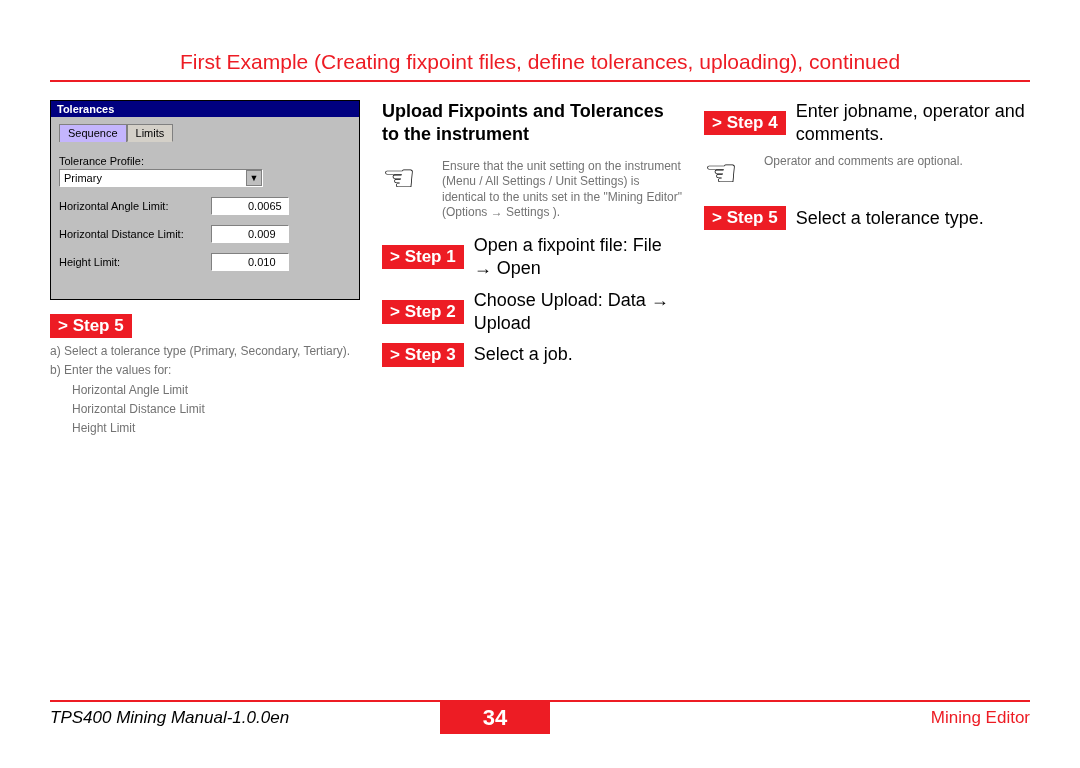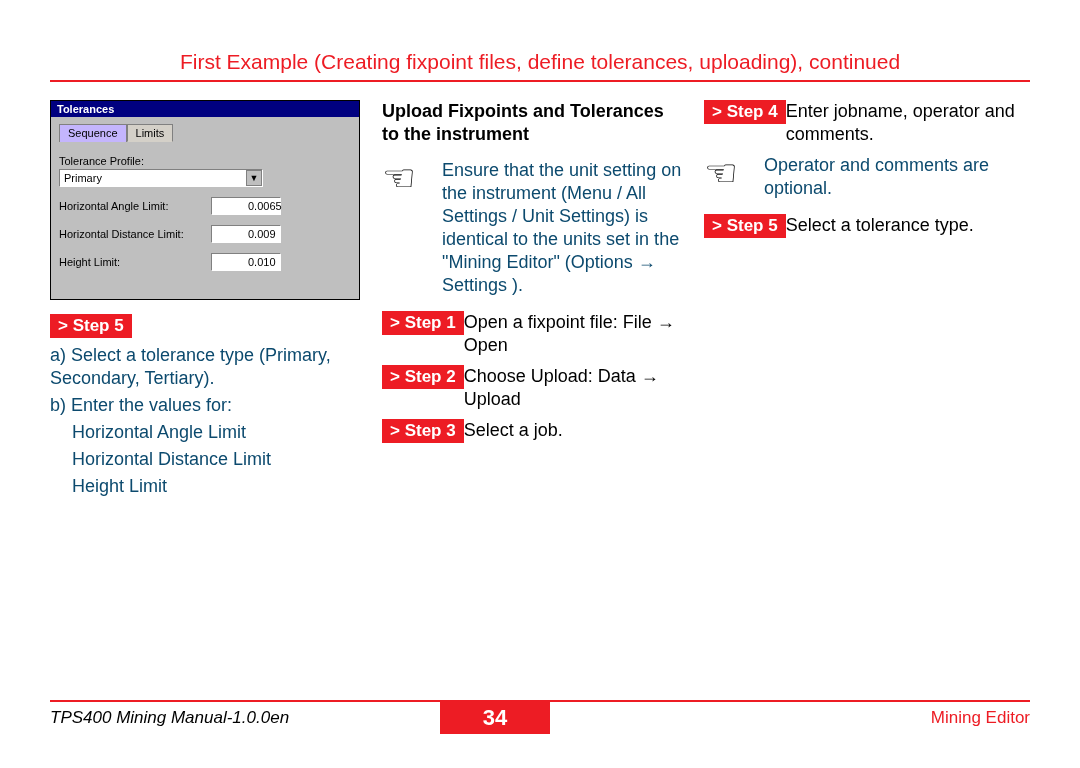--- a/index.html
+++ b/index.html
@@ -99,38 +99,38 @@
   }
   .combo-arrow {
     width: 16px;
     background: #bfbfbf;
     border: 1px solid #808080;
     text-align: center;
     font-size: 9px;
     line-height: 14px;
     margin: -1px -4px -1px 0;
   }
-  .num-input { width: 70px; padding-left: 36px; }
+  .num-input { width: 78px; padding-left: 36px; }
   .inline-row { display: flex; align-items: center; gap: 12px; }
   .inline-row .field-label { flex: 0 0 140px; margin-bottom: 0; }
 
   
   .step-badge {
     background: #ed1c24;
     color: #fff;
     font-weight: bold;
     display: inline-block;
     padding: 2px 8px;
     font-size: 17px;
     margin-bottom: 6px;
   }
   .body-text {
-    font-size: 18px;
+    font-size: 12px;
     line-height: 1.28;
-    color: #0c4a6e;
+    color: #737373;
   }
   .body-text p { margin-bottom: 4px; }
   .indent { padding-left: 22px; }
 
   .section-heading {
     font-weight: bold;
     font-size: 18px;
     margin-bottom: 14px;
     line-height: 1.25;
   }
@@ -145,21 +145,22 @@
     display: flex;
     align-items: flex-start;
     gap: 14px;
     margin-bottom: 14px;
   }
   .icon-row .hand-col { flex: 0 0 46px; }
   .icon-row .text-col { flex: 1; }
 
   .step-line {
     display: flex;
-    align-items: flex-start;
+    align-items: center;
+    gap: 10px;
     margin-bottom: 8px;
   }
   .step-line .step-badge { margin-bottom: 0; flex-shrink: 0; }
   .step-line .step-text { font-size: 18px; line-height: 1.28; }
 
   
   .footer {
     position: absolute;
     bottom: 34px;
     left: 50px;

